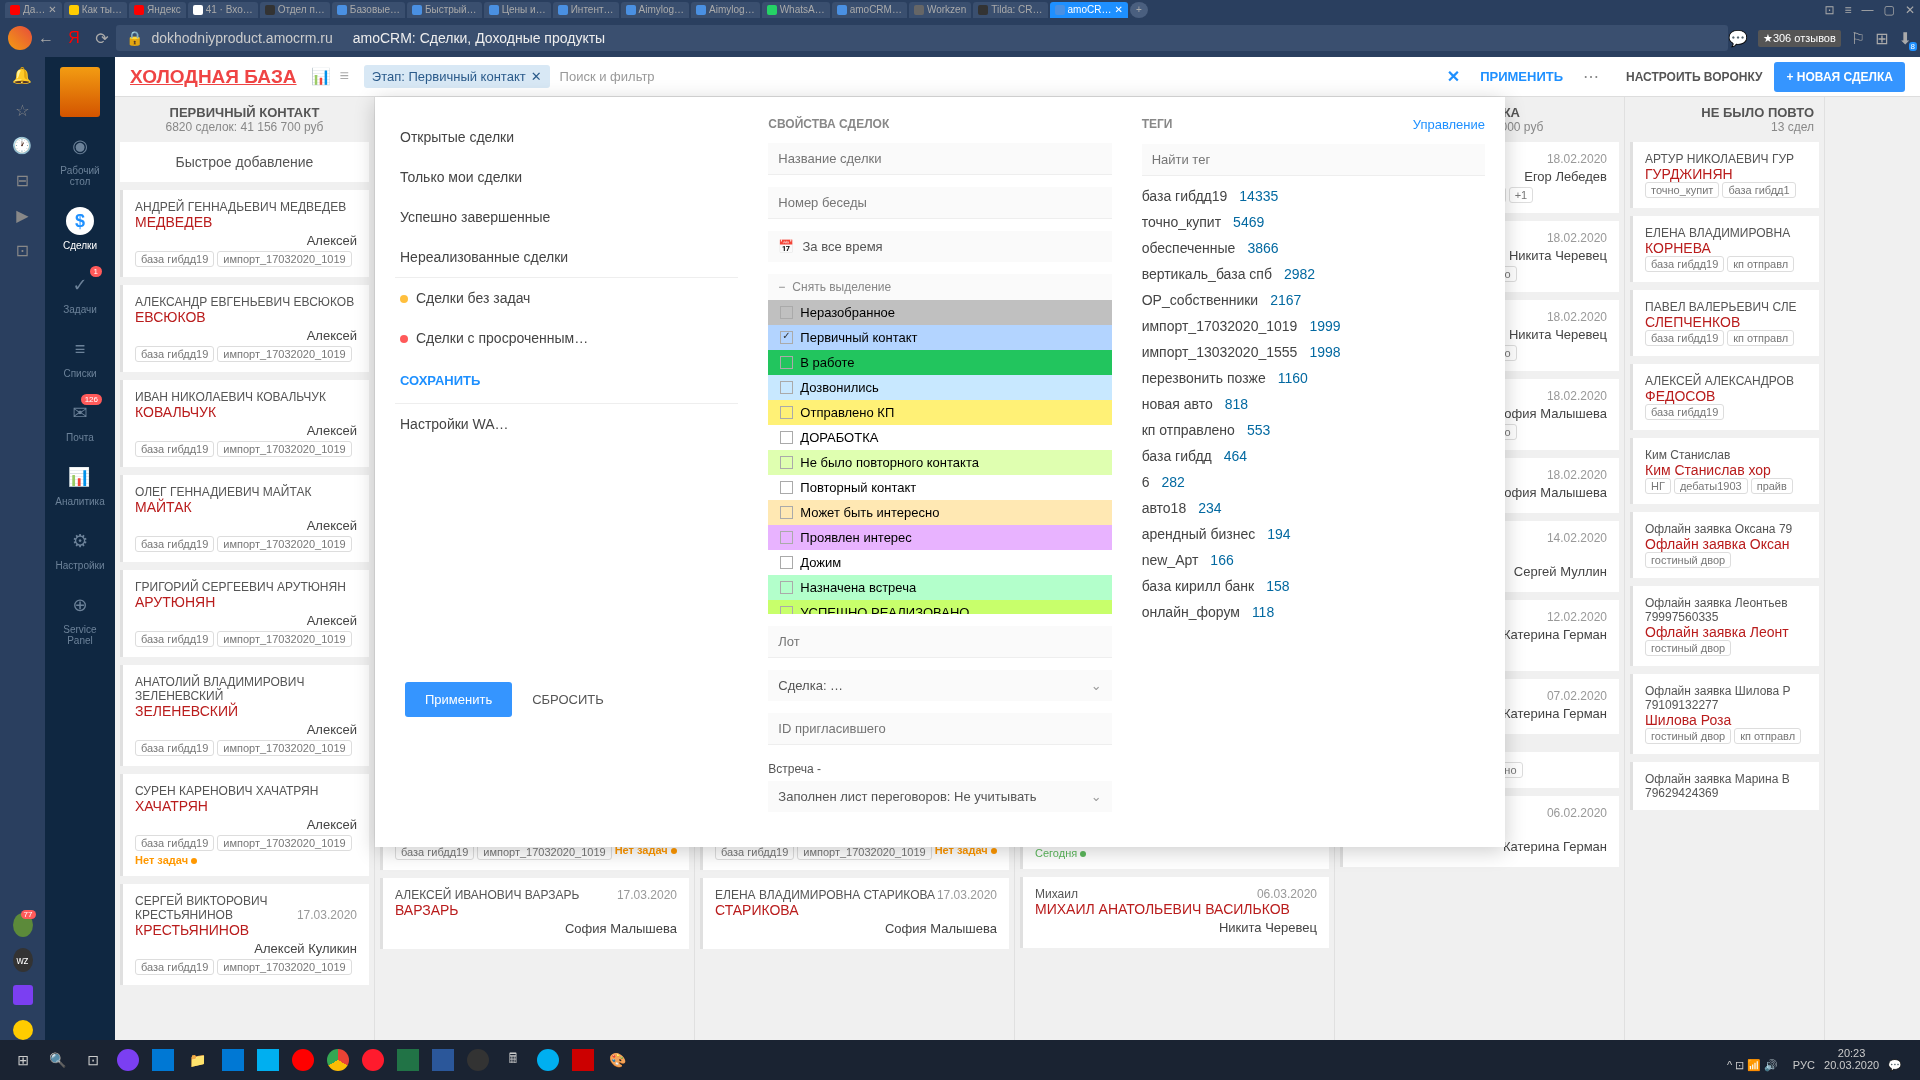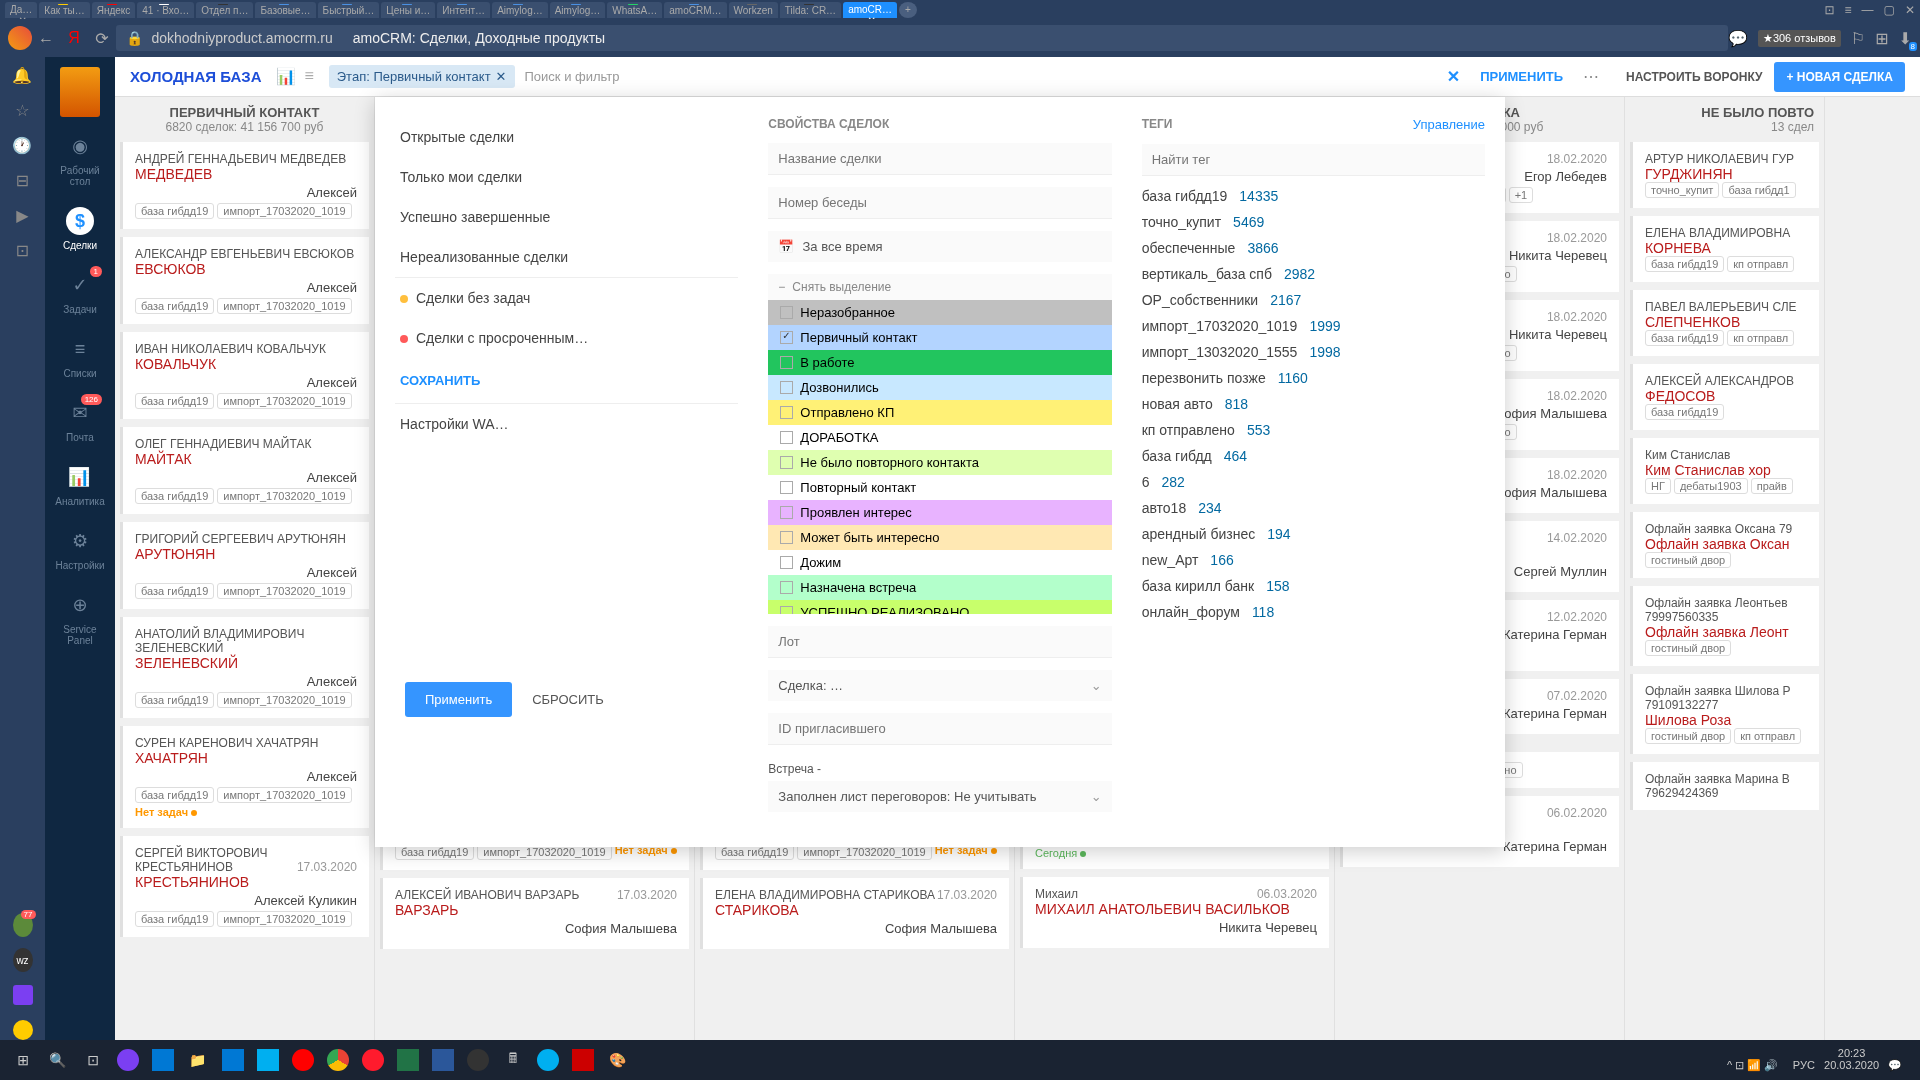--- a/index.html
+++ b/index.html
@@ -1,19 +1,19 @@
 <!DOCTYPE html>
 <html><head>
 <meta charset="utf-8">
 <style>
 * { box-sizing: border-box; margin: 0; padding: 0; font-family: Arial, sans-serif; }
 body { width: 1920px; height: 1080px; overflow: hidden; background: #f0f0f0; }
 .browser-frame { width: 100%; height: 100%; display: flex; flex-direction: column; }
 .browser-tabs { background: #2a3f5f; height: 19px; display: flex; align-items: center; padding: 0 5px; overflow: hidden; }
-.tab { background: #3a4f6f; color: #aaa; font-size: 10px; padding: 2px 5px; margin-right: 2px; display: flex; align-items: center; border-radius: 3px 3px 0 0; height: 16px; flex-direction: column; }
+.tab { background: #3a4f6f; color: #aaa; font-size: 10px; padding: 2px 5px; margin-right: 2px; display: flex; align-items: center; border-radius: 3px 3px 0 0; height: 16px; }
 .tab.active { background: #1e90ff; color: white; }
 .tab-icon { width: 10px; height: 10px; margin-right: 3px; border-radius: 2px; display: inline-block; }
 .browser-toolbar { background: #2a3f5f; height: 38px; display: flex; align-items: center; padding: 0 8px; }
 .tb-btn { width: 28px; height: 28px; display: flex; align-items: center; justify-content: center; color: #aaa; cursor: pointer; }
 .addr { flex: 1; background: #3a4f6f; color: #ccc; padding: 5px 10px; border-radius: 3px; font-size: 14px; display: flex; align-items: center; }
 .page-title-c { color: #eee; font-size: 14px; margin-left: 20px; }
 .tb-right { display: flex; align-items: center; color: #aaa; gap: 10px; margin-left: auto; }
 .reviews { background: #555; color: #fff; padding: 2px 5px; font-size: 11px; border-radius: 2px; }
 .content-area { flex: 1; display: flex; overflow: hidden; background: #fff; }
 .left-strip { width: 45px; background: #2a3f5f; display: flex; flex-direction: column; align-items: center; padding-top: 8px; gap: 15px; }
@@ -21,21 +21,21 @@
 .avatar { width: 24px; height: 24px; border-radius: 50%; background: linear-gradient(45deg,#f39c12,#e74c3c); }
 .crm-sidebar { width: 70px; background: #0f2741; display: flex; flex-direction: column; align-items: center; padding-top: 10px; }
 .crm-item { width: 60px; text-align: center; padding: 10px 2px; color: #6c8299; font-size: 10px; cursor: pointer; position: relative; }
 .crm-item.active { color: #fff; }
 .crm-icon { width: 28px; height: 28px; margin: 0 auto 5px; display: flex; align-items: center; justify-content: center; font-size: 18px; }
 .crm-icon.active-bg { background: #fff; border-radius: 50%; color: #0f2741; }
 .badge { position: absolute; top: 5px; right: 8px; background: #ff5a5a; color: #fff; font-size: 8px; padding: 1px 4px; border-radius: 7px; }
 .crm-avatar { width: 40px; height: 50px; background: linear-gradient(#f39c12,#d35400); border-radius: 3px; margin-bottom: 5px; }
 .main { flex: 1; display: flex; flex-direction: column; position: relative; }
 .header-bar { height: 40px; border-bottom: 1px solid #ddd; display: flex; align-items: center; padding: 0 15px; }
-.header-title { font-size: 15px; font-weight: bold; color: #1d4ed8; }
+.header-title { font-size: 19px; font-weight: bold; color: #ef4444; text-decoration: underline; }
 .header-icons { margin-left: 15px; display: flex; gap: 8px; color: #1e90ff; }
 .filter-chip { background: #d8e8f5; color: #2a5a8a; padding: 4px 8px; font-size: 13px; border-radius: 3px; margin-left: 15px; display: flex; align-items: center; }
 .filter-chip .close { margin-left: 5px; cursor: pointer; }
 .search-hdr { color: #999; font-size: 13px; margin-left: 10px; flex: 1; }
 .hdr-x { color: #1e90ff; font-size: 16px; cursor: pointer; margin: 0 20px; font-weight: bold; }
 .apply-link { color: #1e90ff; font-size: 13px; font-weight: bold; cursor: pointer; margin-right: 20px; }
 .dots { color: #888; cursor: pointer; margin-right: 15px; font-size: 16px; }
 .cfg-btn { color: #555; font-size: 12px; font-weight: bold; padding: 8px 12px; cursor: pointer; }
 .new-btn { background: #3595ff; color: #fff; font-size: 12px; font-weight: bold; padding: 8px 12px; border-radius: 3px; cursor: pointer; }
 .board { flex: 1; display: flex; overflow-x: hidden; background: #f0f0f0; }
@@ -254,20 +254,21 @@
         <span class="new-btn">+ НОВАЯ СДЕЛКА</span>
       </div>
 
       <div class="board">
 
         <div class="col" style="width:260px">
           <div class="col-hdr">
             <div class="col-title">ПЕРВИЧНЫЙ КОНТАКТ</div>
             <div class="col-sub">6820 сделок: 41 156 700 руб</div>
           </div>
+          <div class="quick-add">Быстрое добавление</div>
           <div id="col1-cards">
               <div class="card">
     <div class="card-top">АНДРЕЙ ГЕННАДЬЕВИЧ МЕДВЕДЕВ</div>
     <div class="card-name">МЕДВЕДЕВ</div>
     <div class="card-mgr">Алексей</div>
     <div class="card-tags">
                   <span class="tag">база гибдд19</span>
                   <span class="tag">импорт_17032020_1019</span>
                 </div>
   </div>
@@ -626,25 +627,25 @@
   </div>
                 <div class="stage-item s-white">
     <span class="stage-cb "></span>ДОРАБОТКА
   </div>
                 <div class="stage-item s-lgreen">
     <span class="stage-cb "></span>Не было повторного контакта
   </div>
                 <div class="stage-item s-white">
     <span class="stage-cb "></span>Повторный контакт
   </div>
+                <div class="stage-item s-beige">
+    <span class="stage-cb "></span>Может быть интересно
+  </div>
                 <div class="stage-item s-pink">
     <span class="stage-cb "></span>Проявлен интерес
-  </div>
-                <div class="stage-item s-beige">
-    <span class="stage-cb "></span>Может быть интересно
   </div>
                 <div class="stage-item s-white">
     <span class="stage-cb "></span>Дожим
   </div>
                 <div class="stage-item s-mint">
     <span class="stage-cb "></span>Назначена встреча
   </div>
                 <div class="stage-item s-lime">
     <span class="stage-cb "></span>УСПЕШНО РЕАЛИЗОВАНО
   </div>

